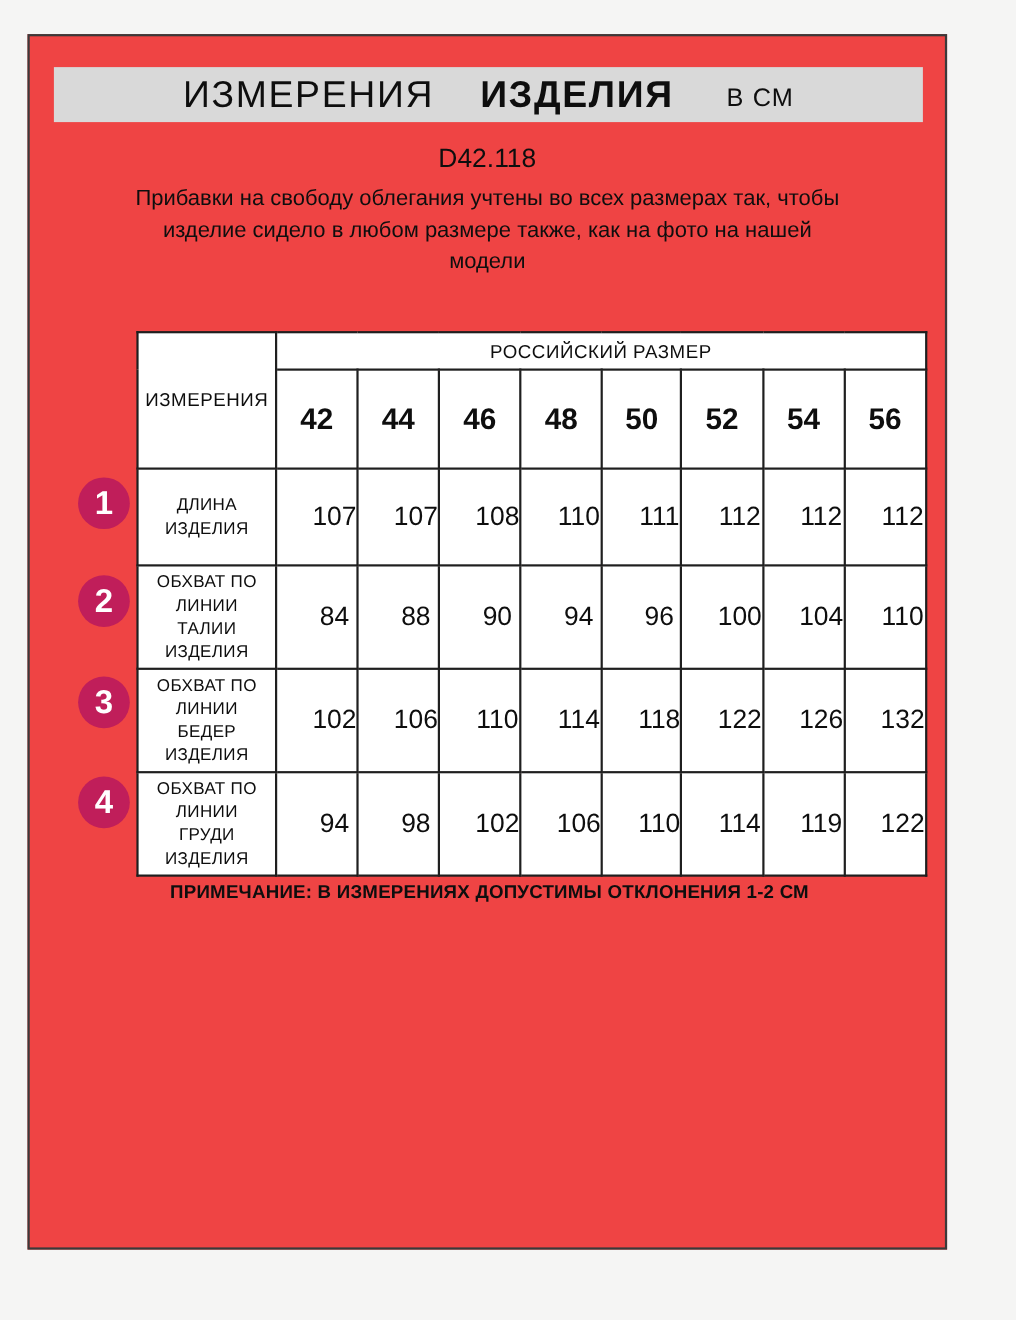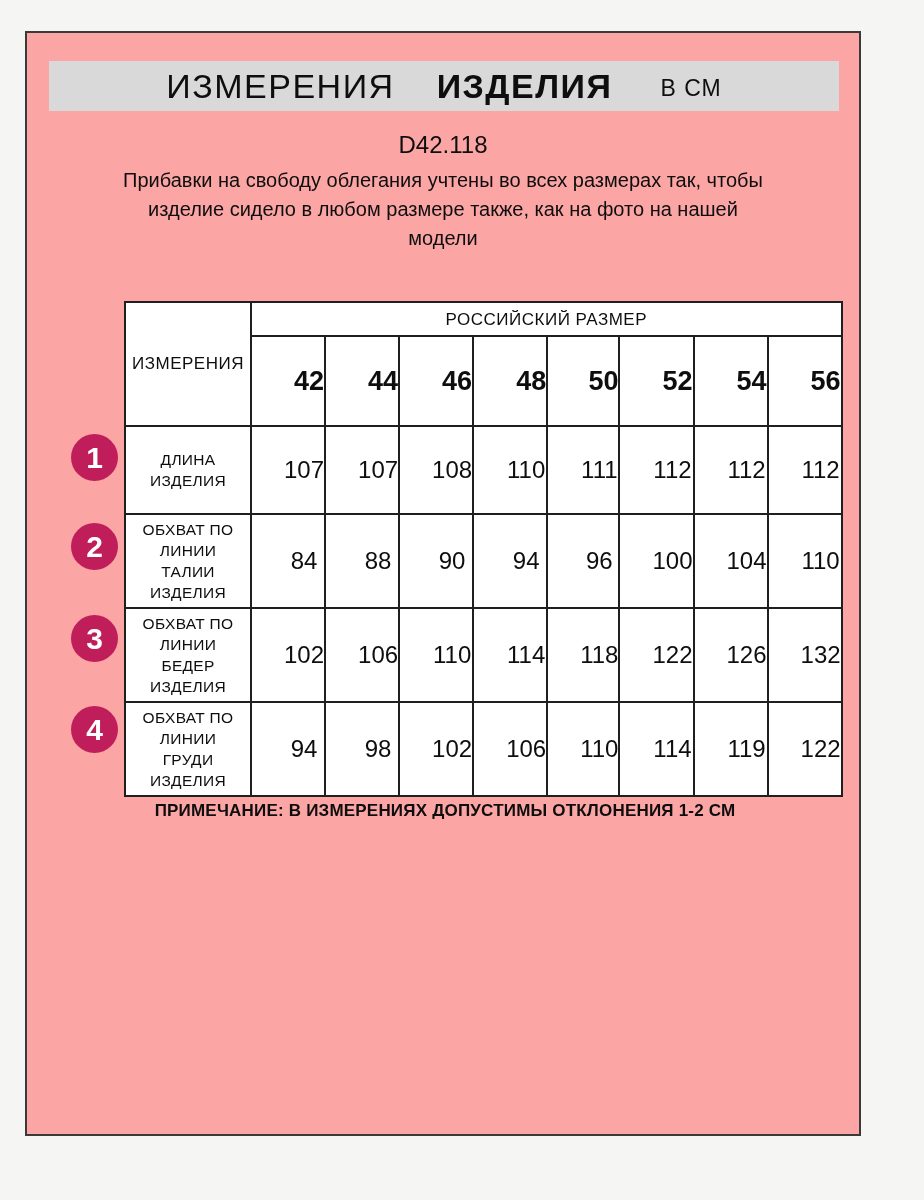--- a/index.html
+++ b/index.html
@@ -8,21 +8,21 @@
     font-family: "Liberation Sans", "DejaVu Sans", sans-serif;
     background: #f5f5f4;
     color: #0e0e0e;
     position: relative;
     overflow: hidden;
   }
   .frame {
     position: absolute;
     left: 25px; top: 31px;
     width: 836px; height: 1105px;
-    background: #fca5a5;
+    background: #ef4444;
     border: 2px solid #3a3a3a;
   }
   .banner {
     position: absolute;
     left: 22px; top: 28px;
     width: 790px; height: 50px;
     background: #d9d9d9;
     display: flex;
     align-items: center;
     justify-content: center;
@@ -52,21 +52,21 @@
     text-align: center;
   }
   table.size-table td {
     border: 2px solid #1f1f1f;
     vertical-align: middle;
     text-align: center;
     background: #ffffff;
   }
   td.corner { width: 126px; font-size: 17px; letter-spacing: 0.5px; }
   td.group  { height: 34px; font-size: 17px; line-height: 19px; letter-spacing: 0.5px; }
-  tr.r-sizes td { height: 90px; font-size: 27px; font-weight: 700; width: 51px; text-align: right; }
+  tr.r-sizes td { height: 90px; font-size: 27px; font-weight: 700; width: 51px; }
   td.rowlabel {
     font-size: 15.5px;
     line-height: 21px;
     padding: 4px 16px;
     letter-spacing: 0.3px;
   }
   td.val { font-size: 24px; font-weight: 400; padding-left: 32px; }
   tr.r-d1 td, tr.r-d3 td { height: 88px; }
   tr.r-d2 td, tr.r-d4 td { height: 92px; }
   .badge {

